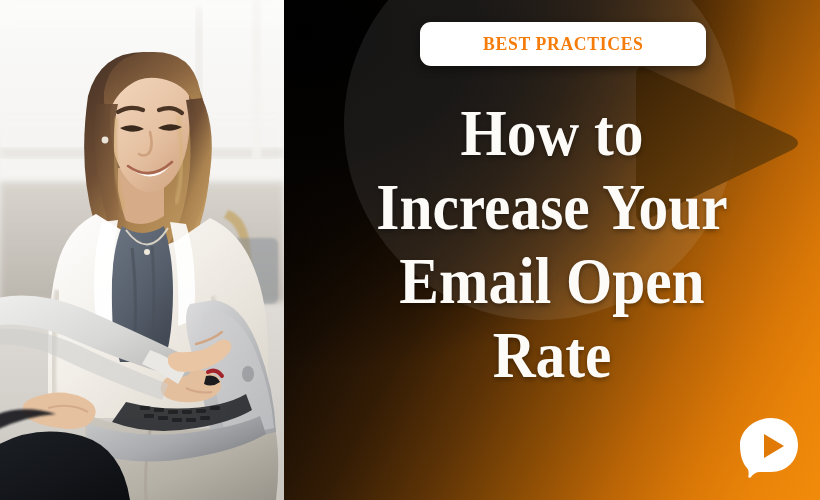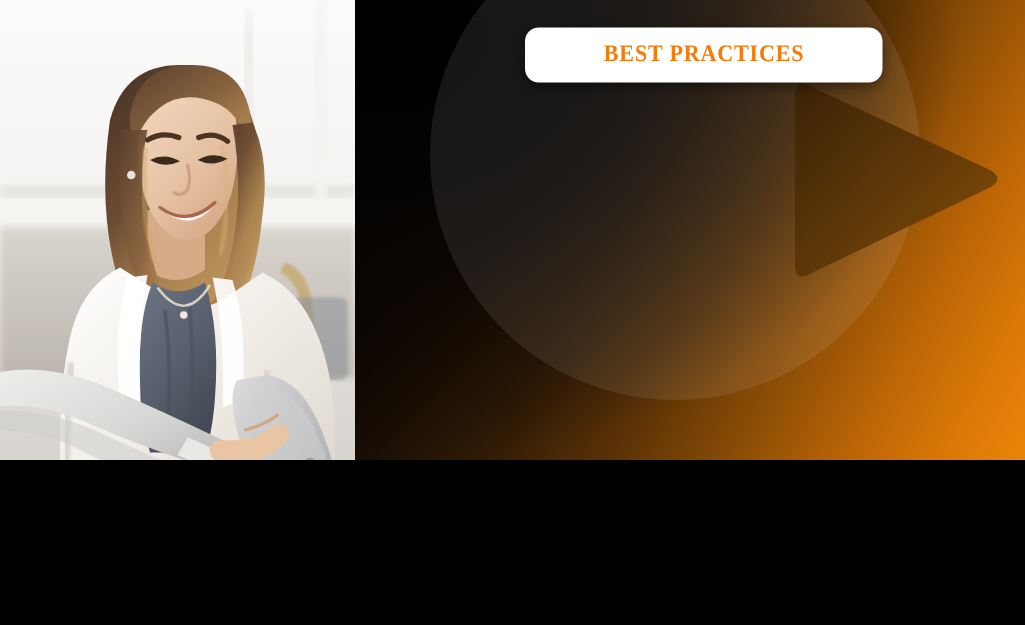--- a/index.html
+++ b/index.html
@@ -4,21 +4,21 @@
 <style>
   * { margin:0; padding:0; box-sizing:border-box; }
   html, body {
     width:820px; height:500px;
     background:#000;
     font-family:"Liberation Serif", serif;
     overflow:hidden;
   }
   .canvas {
     position:relative;
-    width:820px; height:368px;
+    width:820px; height:500px;
     overflow:hidden;
     background:#000;
   }
 
   
   .photo-panel {
     position:absolute; left:0; top:0;
     width:284px; height:500px;
     overflow:hidden;
     background:#cfcac3;
@@ -307,20 +307,26 @@
           </linearGradient>
         </defs>
         <path d="M20 14 q0 -14 12 -7 L176 74 q12 7 0 14 L32 157 q-12 7 -12 -7 Z" fill="url(#triG)"></path>
       </svg>
     </div>
 
     <div class="badge-pill">
       <span class="badge-text">BEST PRACTICES</span>
     </div>
 
+    <div class="headline">
+      <span class="line">How to</span>
+      <span class="line">Increase Your</span>
+      <span class="line">Email Open</span>
+      <span class="line">Rate</span>
+    </div>
 
     <div class="bubble">
       <svg viewBox="0 0 62 64" xmlns="http://www.w3.org/2000/svg">
         <path d="M33 2 C49 2 60 14 60 29 C60 44 49 56 33 56 L22 56 C18 56 15 58 13 61 C12 62.5 10 62 10.4 60 C11 56.5 10.6 54 9 52 C4.4 47 2 38.6 2 29 C2 14 17 2 33 2 Z" fill="#ffffff"></path>
         <path d="M26 18 L46 30 L26 42 Z" fill="#E07905"></path>
       </svg>
     </div>
 
   </div>
 </div>

